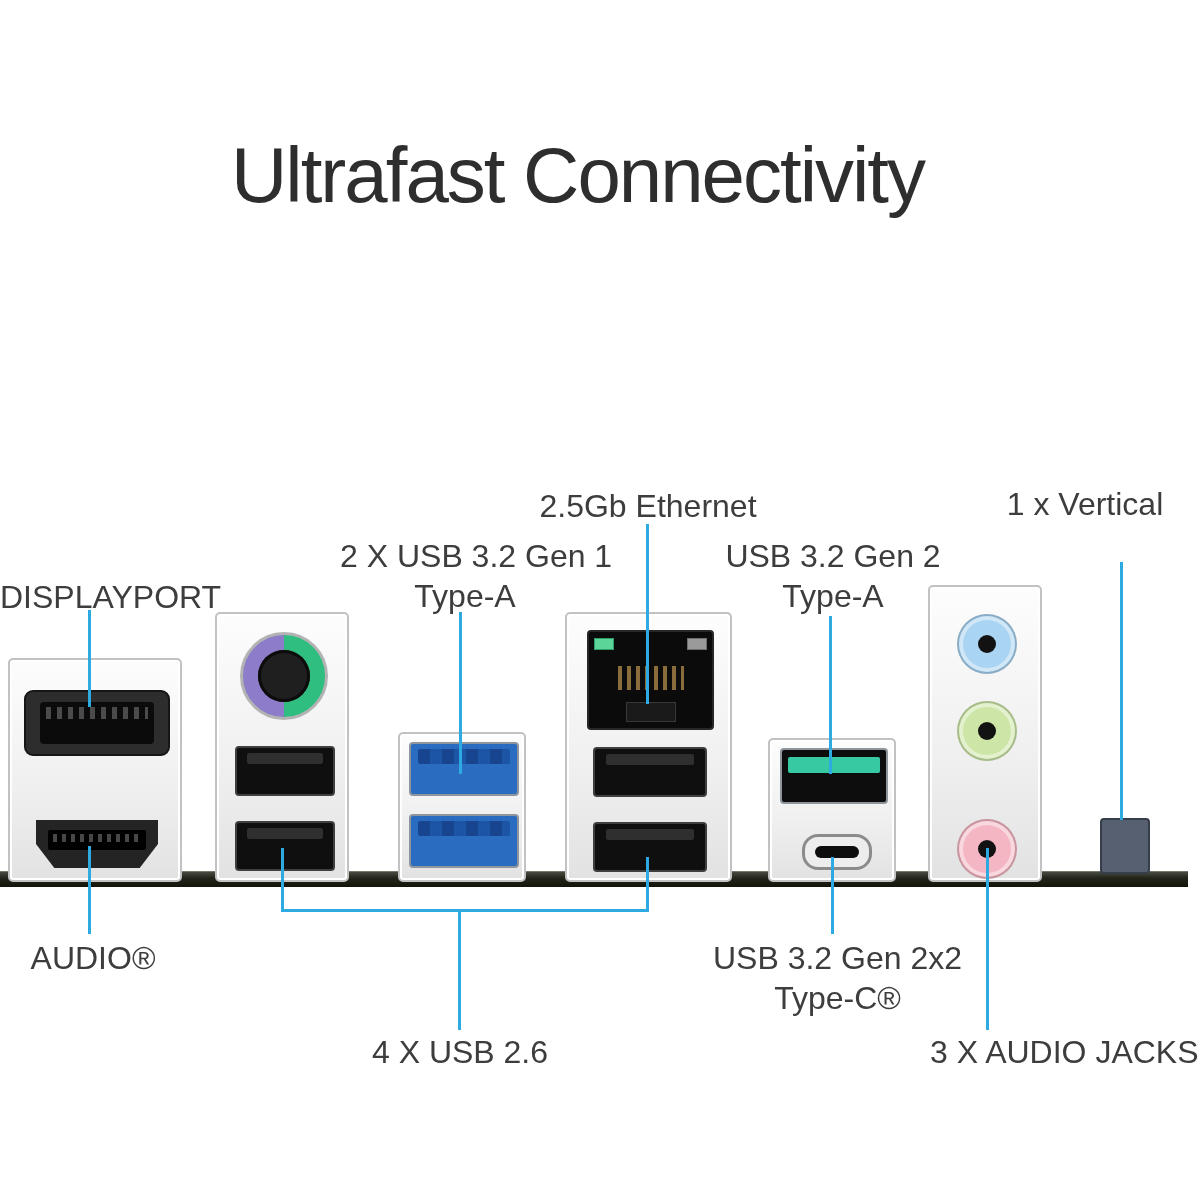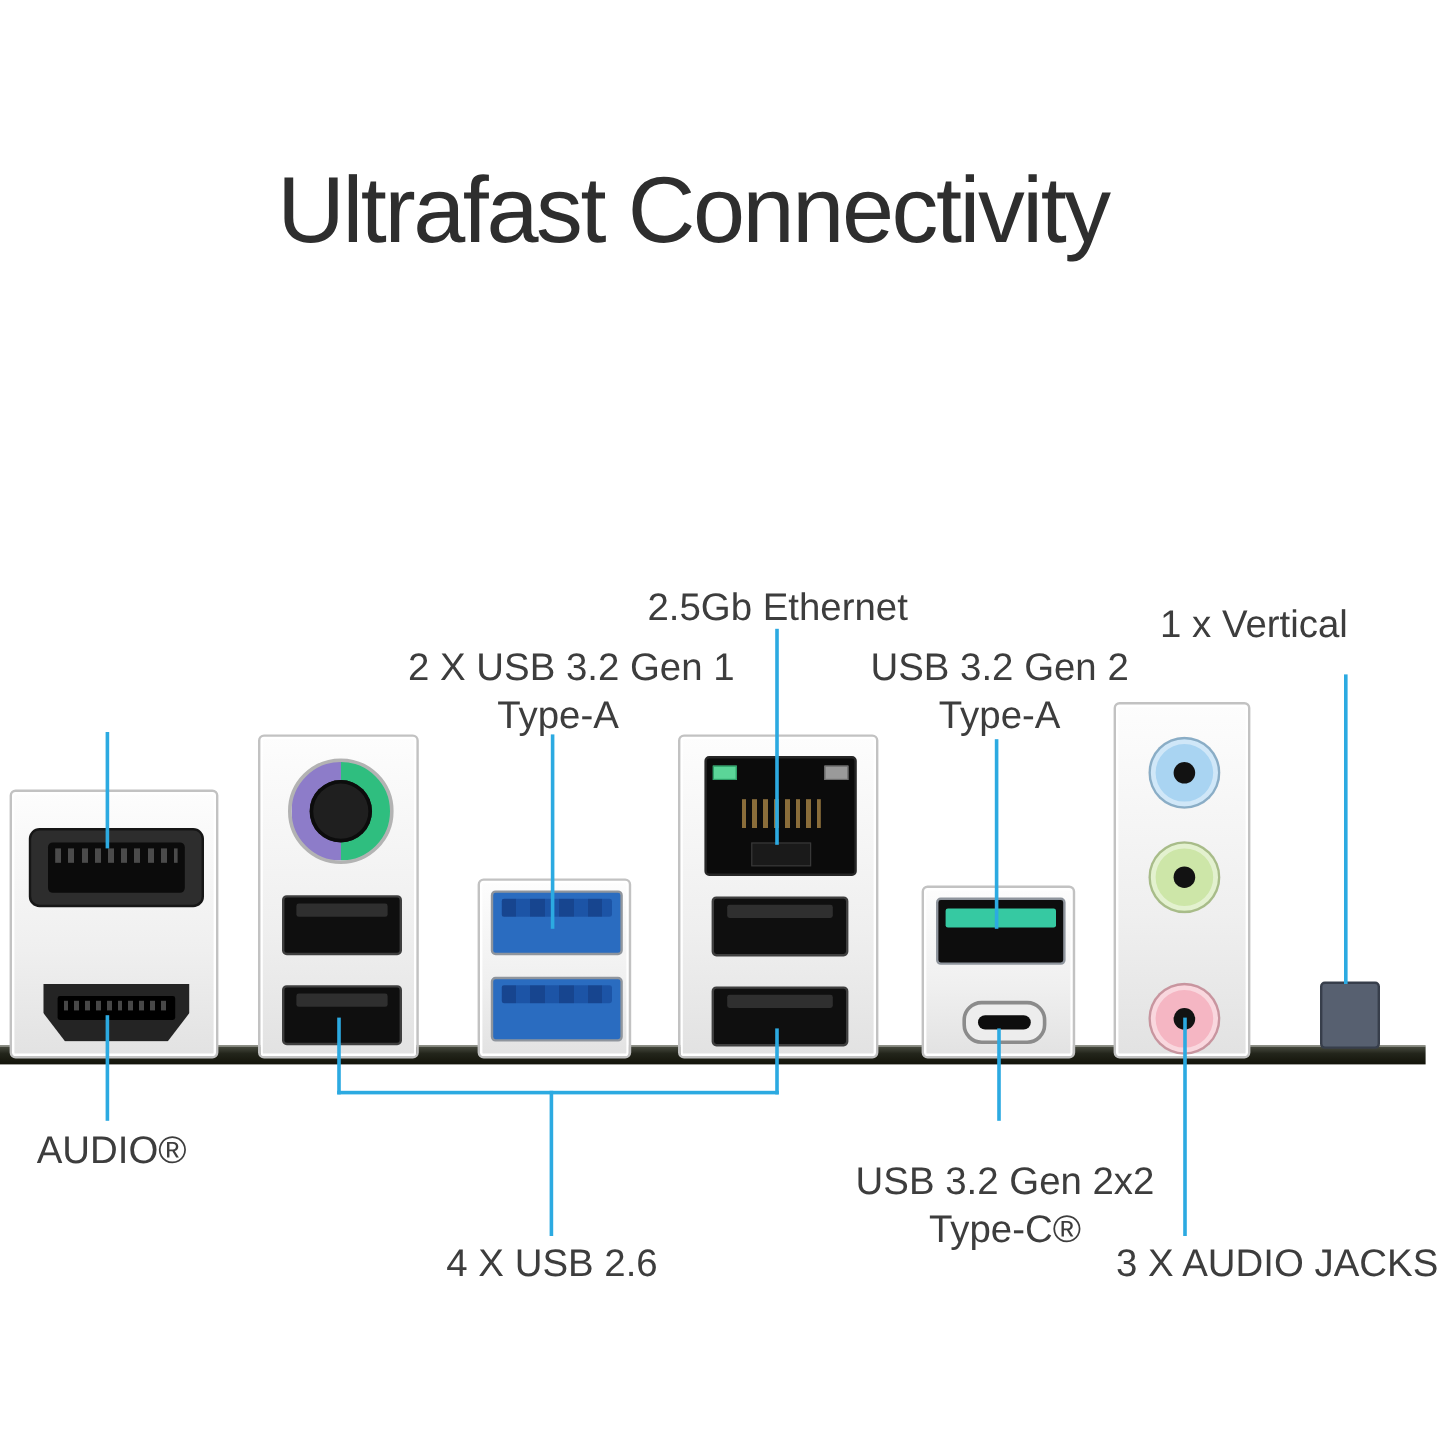--- a/index.html
+++ b/index.html
@@ -215,40 +215,41 @@
   <div class="cl" style="left:646px;top:524px;height:180px;"></div>
   <div class="cl" style="left:829px;top:616px;height:158px;"></div>
   <div class="cl" style="left:1120px;top:562px;height:258px;"></div>
   <div class="cl" style="left:831px;top:857px;height:77px;"></div>
   <div class="cl" style="left:986px;top:848px;height:182px;"></div>
   <div class="cl" style="left:281px;top:848px;height:64px;"></div>
   <div class="cl" style="left:646px;top:857px;height:55px;"></div>
   <div class="cl-h" style="left:281px;top:909px;width:368px;"></div>
   <div class="cl" style="left:458px;top:909px;height:121px;"></div>
 
+  <div class="lbl" style="left:0;top:577px;width:190px;">DISPLAYPORT</div>
 
   <div class="lbl" style="left:528px;top:486px;width:240px;">2.5Gb Ethernet</div>
 
   <div class="lbl" style="left:340px;top:536px;width:250px;">
     <span>2 X USB 3.2 Gen 1</span>
     <span>Type-A</span>
   </div>
 
   <div class="lbl" style="left:718px;top:536px;width:230px;">
     <span>USB 3.2 Gen 2</span>
     <span>Type-A</span>
   </div>
 
-  <div class="lbl" style="left:930px;top:484px;width:230px;margin-top:16px;">
+  <div class="lbl" style="left:970px;top:484px;width:230px;">
     <span>1 x Vertical</span>
   </div>
 
   <div class="lbl" style="left:28px;top:938px;width:130px;">AUDIO®</div>
 
-  <div class="lbl" style="left:705px;top:938px;width:265px;margin-top:26px;">
+  <div class="lbl" style="left:705px;top:938px;width:265px;">
     <span>USB 3.2 Gen 2x2</span>
     <span>Type-C®</span>
   </div>
 
   <div class="lbl" style="left:350px;top:1032px;width:220px;">4 X USB 2.6</div>
 
   <div class="lbl" style="left:930px;top:1032px;width:255px;text-align:right;">3 X AUDIO JACKS</div>
 
 </div>
 

